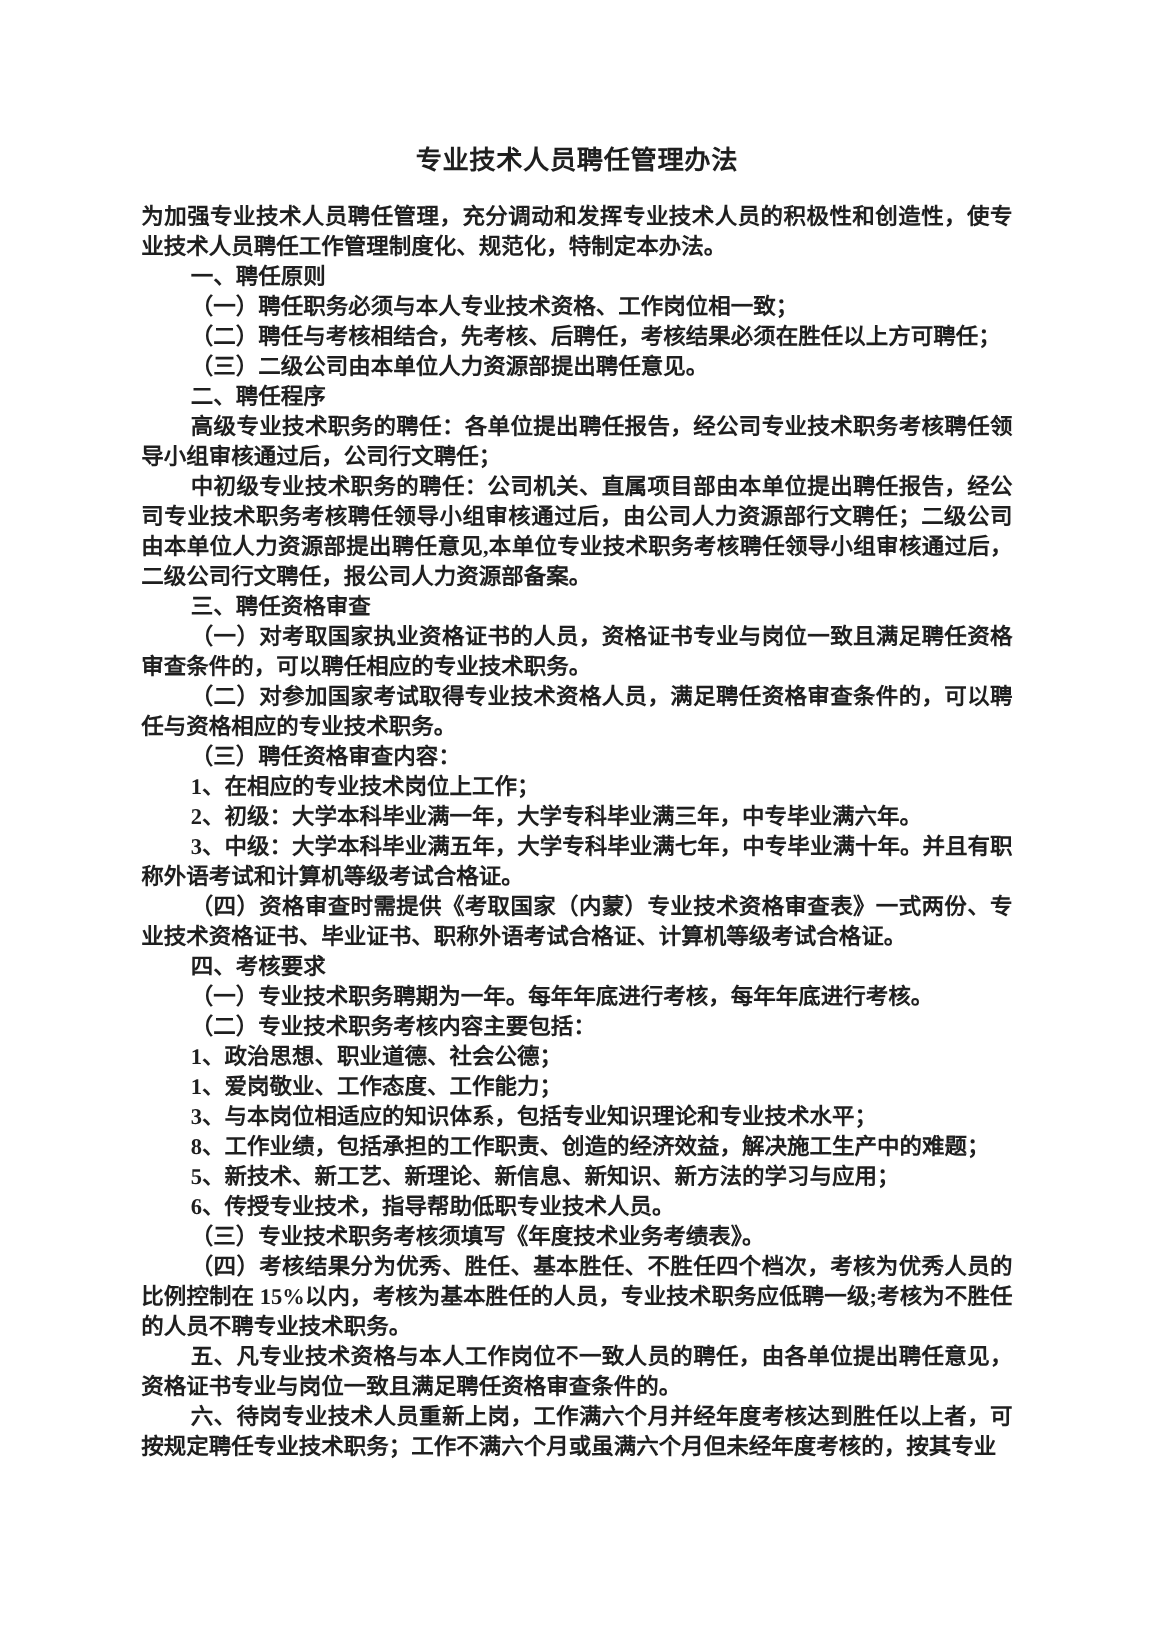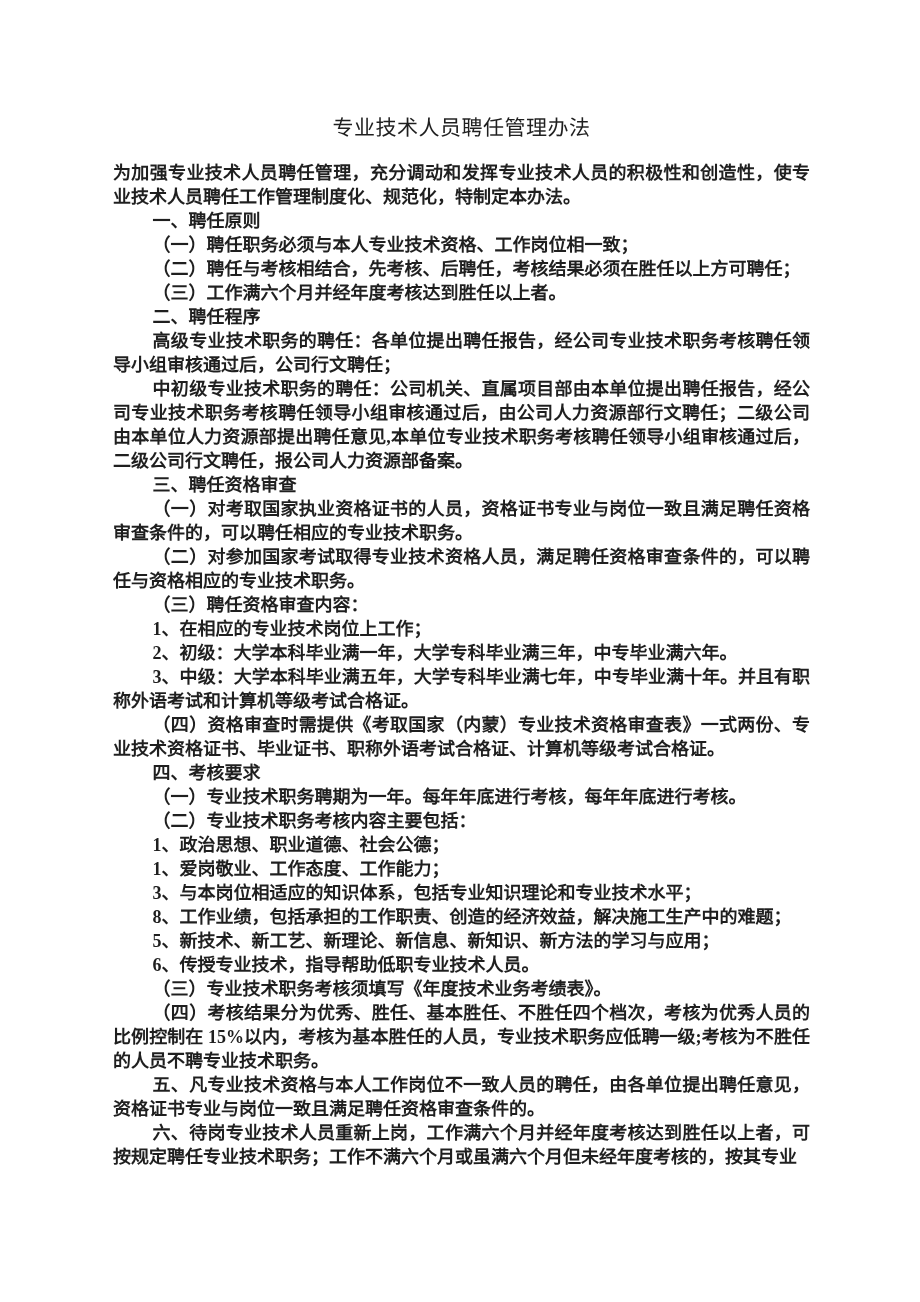--- a/index.html
+++ b/index.html
@@ -16,21 +16,21 @@
   }
   .page {
     width: 920px;
     height: 1302px;
     background: #ffffff;
     box-sizing: border-box;
     padding: 112px 110px 0 113px;
   }
   .doc-title {
     font-size: 21px;
-    font-weight: normal;
+    font-weight: bold;
     line-height: 33px;
     text-align: center;
     margin: 0 0 16px 0;
     letter-spacing: 0.5px;
   }
   .doc-body {
     font-size: 18px;
     line-height: 24px;
   }
   .para {
@@ -48,21 +48,21 @@
 </head>
 <body>
 
 <div class="page">
   <h1 class="doc-title">专业技术人员聘任管理办法</h1>
   <div class="doc-body">
     <p class="para noindent">为加强专业技术人员聘任管理，充分调动和发挥专业技术人员的积极性和创造性，使专业技术人员聘任工作管理制度化、规范化，特制定本办法。</p>
     <p class="para">一、聘任原则</p>
     <p class="para">（一）聘任职务必须与本人专业技术资格、工作岗位相一致；</p>
     <p class="para">（二）聘任与考核相结合，先考核、后聘任，考核结果必须在胜任以上方可聘任；</p>
-    <p class="para">（三）工作满六个月并经年度考核达到胜任以上者。</p>
+    <p class="para">（三）二级公司由本单位人力资源部提出聘任意见。</p>
     <p class="para">二、聘任程序</p>
     <p class="para">高级专业技术职务的聘任：各单位提出聘任报告，经公司专业技术职务考核聘任领导小组审核通过后，公司行文聘任；</p>
     <p class="para">中初级专业技术职务的聘任：公司机关、直属项目部由本单位提出聘任报告，经公司专业技术职务考核聘任领导小组审核通过后，由公司人力资源部行文聘任；二级公司由本单位人力资源部提出聘任意见,本单位专业技术职务考核聘任领导小组审核通过后，二级公司行文聘任，报公司人力资源部备案。</p>
     <p class="para">三、聘任资格审查</p>
     <p class="para">（一）对考取国家执业资格证书的人员，资格证书专业与岗位一致且满足聘任资格审查条件的，可以聘任相应的专业技术职务。</p>
     <p class="para">（二）对参加国家考试取得专业技术资格人员，满足聘任资格审查条件的，可以聘任与资格相应的专业技术职务。</p>
     <p class="para">（三）聘任资格审查内容：</p>
     <p class="para">1、在相应的专业技术岗位上工作；</p>
     <p class="para">2、初级：大学本科毕业满一年，大学专科毕业满三年，中专毕业满六年。</p>
     <p class="para">3、中级：大学本科毕业满五年，大学专科毕业满七年，中专毕业满十年。并且有职称外语考试和计算机等级考试合格证。</p>

